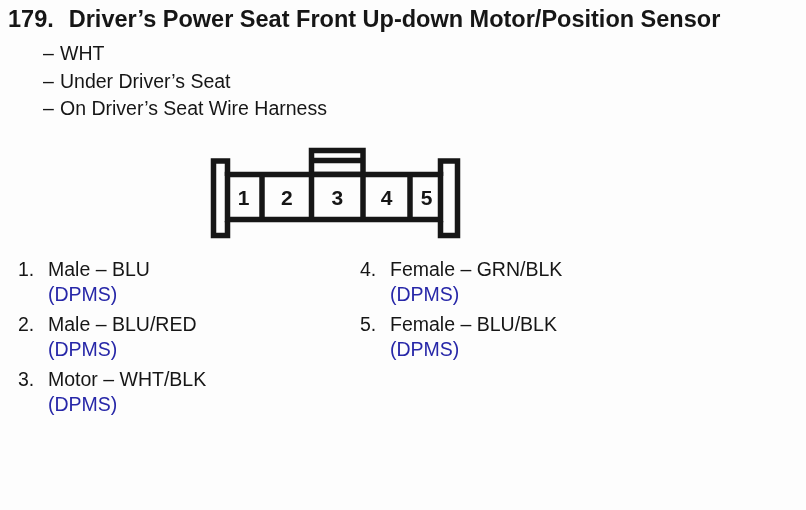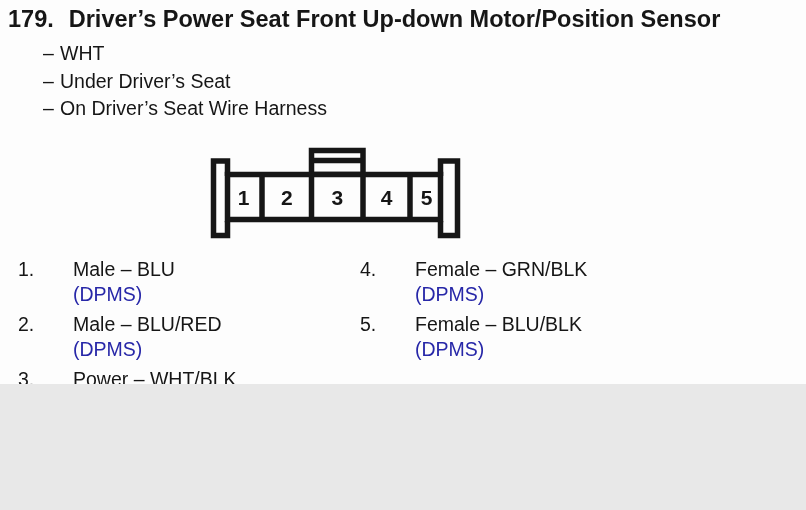--- a/index.html
+++ b/index.html
@@ -5,21 +5,21 @@
   :root{
     --ink:#161616;
     --note-blue:#2727a8;
     --background:#fdfdfd;
   }
   *{margin:0;padding:0;box-sizing:border-box;}
   html,body{background:#e8e8e8;}
   body{font-family:"Liberation Sans","DejaVu Sans",sans-serif;}
   .page{
     position:relative;
-    width:806px;height:384px;
+    width:806px;height:510px;
     background:var(--background);
     color:var(--ink);
     overflow:hidden;
   }
   
   .title-row{
     position:absolute;left:8px;top:5px;
     display:flex;align-items:baseline;
     font-weight:bold;font-size:23.5px;line-height:28px;
     white-space:nowrap;
@@ -46,21 +46,21 @@
   }
   
   .pin-col{
     position:absolute;top:257px;
     font-size:19.5px;line-height:25px;
   }
   .pin-col.left{left:18px;}
   .pin-col.right{left:360px;}
   .pin-item{display:flex;margin-bottom:5px;}
   .pin-num{width:30px;flex:none;}
-  .pin-lines{white-space:nowrap;margin-left:25px;}
+  .pin-lines{white-space:nowrap;}
   .pin-note{color:var(--note-blue);}
 </style>
 </head>
 <body>
 
 <div class="page">
 
   <div class="title-row">
     <span class="title-num">179.</span>
     <span class="title-text">Driver’s Power Seat Front Up-down Motor/Position Sensor</span>
@@ -114,21 +114,21 @@
     <div class="pin-item">
       <span class="pin-num">2.</span>
       <div class="pin-lines">
         <div>Male – BLU/RED</div>
         <div class="pin-note">(DPMS)</div>
       </div>
     </div>
     <div class="pin-item">
       <span class="pin-num">3.</span>
       <div class="pin-lines">
-        <div>Power – WHT/BLK</div>
+        <div>Motor – WHT/BLK</div>
         <div class="pin-note">(DPMS)</div>
       </div>
     </div>
   </div>
 
   <div class="pin-col right">
     <div class="pin-item">
       <span class="pin-num">4.</span>
       <div class="pin-lines">
         <div>Female – GRN/BLK</div>

